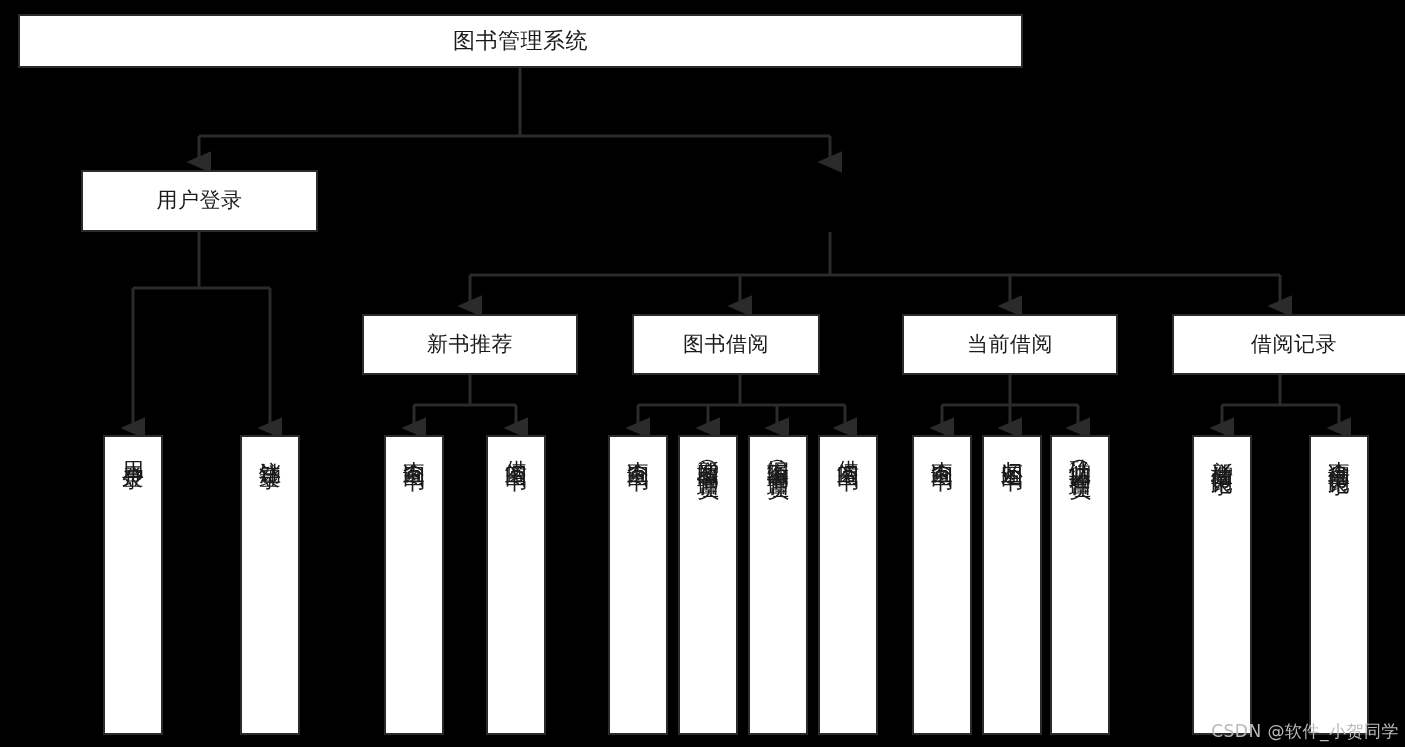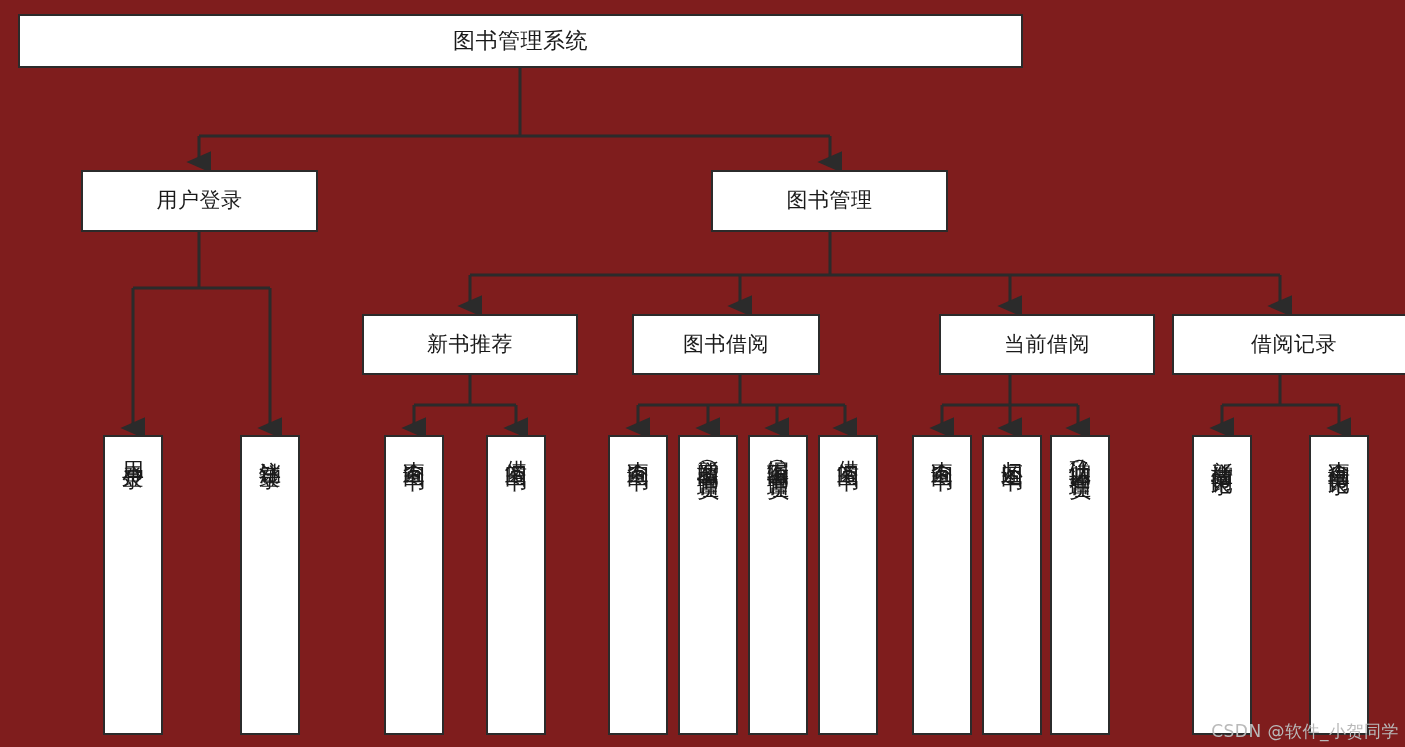--- a/index.html
+++ b/index.html
@@ -3,21 +3,21 @@
 <meta charset="utf-8">
 <title>图书管理系统 功能结构图</title>
 <style>
   html,body{margin:0;padding:0;}
   body{
     width:1405px;height:747px;
     background:#ffffff;
     font-family:"DejaVu Sans","Liberation Sans",sans-serif;
     overflow:hidden;
   }
-  #canvas{position:relative;width:1405px;height:747px;background:#7f1d1d;}
+  #canvas{position:relative;width:1405px;height:747px;background:#000000;}
   svg.edges{position:absolute;left:0;top:0;width:1405px;height:747px;pointer-events:none;}
 
   .node{
     position:absolute;
     box-sizing:border-box;
     background:#ffffff;
     border:2.5px solid #2b2b2b;
     display:flex;
     align-items:center;
     justify-content:center;
@@ -119,31 +119,28 @@
     </g>
   </svg>
 
   <div class="node h-node root" style="left:18px;top:14px;width:1005px;height:54px;">
     <span class="lbl">图书管理系统</span>
   </div>
 
   <div class="node h-node" style="left:81px;top:170px;width:237px;height:62px;">
     <span class="lbl">用户登录</span>
   </div>
-  <div class="node h-node" style="left:711px;top:170px;width:237px;height:62px;">
-    <span class="lbl">图书管理</span>
-  </div>
 
   <div class="node h-node" style="left:362px;top:314px;width:216px;height:61px;">
     <span class="lbl">新书推荐</span>
   </div>
   <div class="node h-node" style="left:632px;top:314px;width:188px;height:61px;">
     <span class="lbl">图书借阅</span>
   </div>
-  <div class="node h-node" style="left:902px;top:314px;width:216px;height:61px;margin-left:37px;">
+  <div class="node h-node" style="left:902px;top:314px;width:216px;height:61px;">
     <span class="lbl">当前借阅</span>
   </div>
   <div class="node h-node" style="left:1172px;top:314px;width:244px;height:61px;">
     <span class="lbl">借阅记录</span>
   </div>
 
   <div class="node v-node" style="left:103px;top:435px;width:60px;height:300px;">
     <span class="lbl">用户登录</span>
   </div>
   <div class="node v-node" style="left:240px;top:435px;width:60px;height:300px;">

